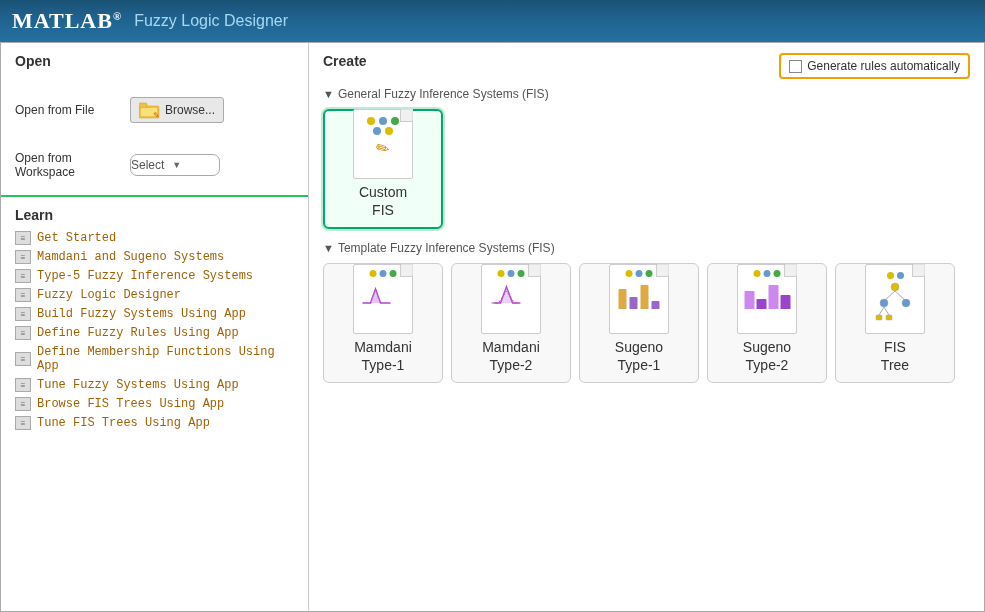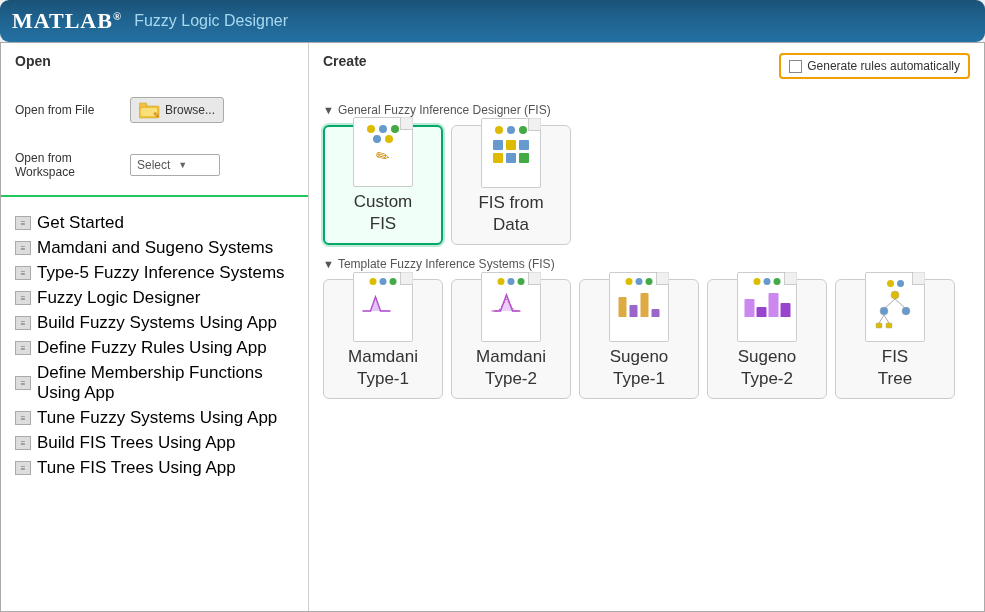--- a/index.html
+++ b/index.html
@@ -13,21 +13,20 @@
     }
 
     
     .title-bar {
       background: linear-gradient(180deg, #1a5276 0%, #1f618d 40%, #2471a3 100%);
       height: 42px;
       display: flex;
       align-items: center;
       padding: 0 12px;
       color: white;
-      border-radius: 9px;
     }
     .title-bar .matlab-logo {
       font-size: 22px;
       font-weight: bold;
       font-family: Georgia, serif;
       letter-spacing: 1px;
       color: white;
       margin-right: 8px;
     }
     .title-bar .matlab-logo span.r-mark {
@@ -91,22 +90,22 @@
       cursor: pointer;
       font-size: 12px;
       color: #333;
     }
 
     .select-dropdown {
       display: flex;
       align-items: center;
       background: white;
       border: 1px solid #aaa;
-      border-radius: 2px;
-      padding: 3px 6px;
+      border-radius: 7px;
+      padding: 3px 0;
       font-size: 12px;
       color: #555;
       cursor: pointer;
       min-width: 90px;
     }
     .select-dropdown .arrow {
       margin-left: 8px;
       font-size: 9px;
       color: #666;
     }
@@ -139,38 +138,39 @@
       border: 1px solid #aaa;
       margin-right: 6px;
       font-size: 8px;
       display: flex;
       align-items: center;
       justify-content: center;
       flex-shrink: 0;
       color: #666;
     }
     .learn-links li a {
-      color: #000000;
+      color: #a16207;
       text-decoration: none;
-      font-size: 17px;
+      font-size: 12px;
+      font-family: Liberation Mono, monospace;
     }
 
     
     .right-panel {
       flex: 1;
       padding: 10px 14px;
       position: relative;
       overflow-y: auto;
     }
 
     .create-header {
       display: flex;
       justify-content: space-between;
       align-items: flex-start;
-      margin-bottom: 24px;
+      margin-bottom: 8px;
     }
     .create-title {
       font-size: 14px;
       font-weight: bold;
       color: #333;
     }
     .gen-rules-box {
       border: 2px solid #f0a000;
       border-radius: 4px;
       padding: 4px 8px;
@@ -224,21 +224,21 @@
       cursor: pointer;
       position: relative;
     }
     .fis-card.selected {
       border: 2px solid #00aa66;
       background: #f0fff8;
       box-shadow: 0 0 0 2px #00aa6640;
     }
 
     .fis-card-label {
-      font-size: 17px;
+      font-size: 14px;
       text-align: center;
       color: #333;
       margin-top: 4px;
       line-height: 1.3;
     }
 
     .card-icon-area {
       width: 90px;
       height: 80px;
       display: flex;
@@ -412,20 +412,21 @@
         <span class="open-label">Open from Workspace</span>
         <div class="select-dropdown">
           <span>Select</span>
           <span class="arrow">▼</span>
         </div>
       </div>
 
     </div>
 
     <div class="section-learn">
+      <div class="section-title">Learn</div>
       <ul class="learn-links">
         <li>
           <span class="link-icon">≡</span>
           <a href="#">Get Started</a>
         </li>
         <li>
           <span class="link-icon">≡</span>
           <a href="#">Mamdani and Sugeno Systems</a>
         </li>
         <li>
@@ -447,42 +448,42 @@
         <li>
           <span class="link-icon">≡</span>
           <a href="#">Define Membership Functions Using App</a>
         </li>
         <li>
           <span class="link-icon">≡</span>
           <a href="#">Tune Fuzzy Systems Using App</a>
         </li>
         <li>
           <span class="link-icon">≡</span>
-          <a href="#">Build FIS Trees Using App</a>
+          <a href="#">Browse FIS Trees Using App</a>
         </li>
         <li>
           <span class="link-icon">≡</span>
           <a href="#">Tune FIS Trees Using App</a>
         </li>
       </ul>
     </div>
   </div>
 
   <div class="right-panel">
     <div class="create-header">
       <div class="create-title">Create</div>
       <div class="gen-rules-box">
         <span class="gen-rules-checkbox"></span>
         <span>Generate rules automatically</span>
       </div>
     </div>
 
     <div class="fis-section-label">
       <span class="arrow-down">▼</span>
-      <span>General Fuzzy Inference Designer (FIS)</span>
+      <span>General Fuzzy Inference Systems (FIS)</span>
     </div>
 
     <div class="fis-grid">
 
       <div class="fis-card selected">
         <div class="card-icon-area">
           <div class="doc-shape"></div>
           <div class="custom-fis-icon">
             <div class="node-row">
               <div class="node yellow"></div>
@@ -492,43 +493,20 @@
             <div class="node-row">
               <div class="node" style="background:#6699cc"></div>
               <div class="node yellow"></div>
             </div>
             <span class="pencil-icon">✎</span>
           </div>
         </div>
         <div class="fis-card-label">Custom<br>FIS</div>
       </div>
 
-      <div class="fis-card">
-        <div class="card-icon-area">
-          <div class="doc-shape"></div>
-          <div class="fis-data-icon">
-            <div class="node-row">
-              <div class="node yellow"></div>
-              <div class="node" style="background:#6699cc"></div>
-              <div class="node" style="background:#44aa44"></div>
-            </div>
-            <div style="margin-top:4px;">
-              <svg width="36" height="28" viewBox="0 0 36 28">
-                <rect x="0" y="0" width="10" height="10" fill="#6699cc" rx="1"></rect>
-                <rect x="13" y="0" width="10" height="10" fill="#ddbb00" rx="1"></rect>
-                <rect x="26" y="0" width="10" height="10" fill="#6699cc" rx="1"></rect>
-                <rect x="0" y="13" width="10" height="10" fill="#ddbb00" rx="1"></rect>
-                <rect x="13" y="13" width="10" height="10" fill="#6699cc" rx="1"></rect>
-                <rect x="26" y="13" width="10" height="10" fill="#44aa44" rx="1"></rect>
-              </svg>
-            </div>
-          </div>
-        </div>
-        <div class="fis-card-label">FIS from<br>Data</div>
-      </div>
     </div>
 
     <div class="fis-section-label">
       <span class="arrow-down">▼</span>
       <span>Template Fuzzy Inference Systems (FIS)</span>
     </div>
 
     <div class="fis-grid">
 
       <div class="fis-card">

